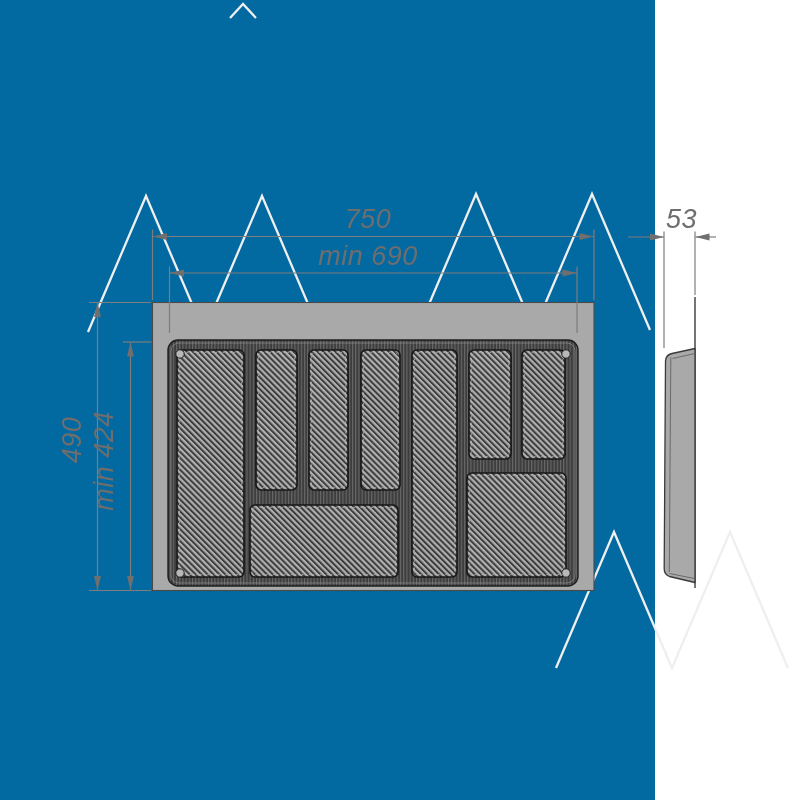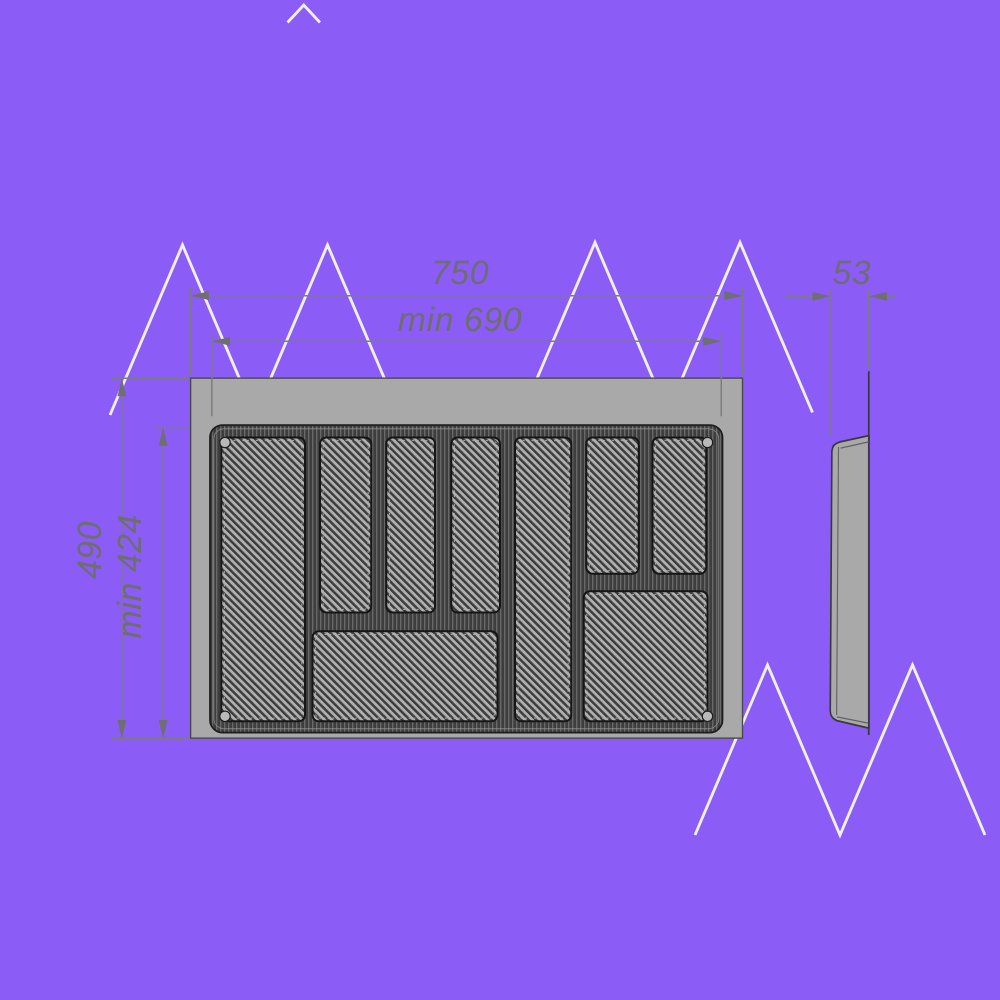--- a/index.html
+++ b/index.html
@@ -6,23 +6,23 @@
     margin: 0;
     padding: 0;
     background: #ffffff;
     width: 800px;
     height: 800px;
     overflow: hidden;
     font-family: "Liberation Sans", sans-serif;
   }
   .stage {
     position: relative;
-    width: 800px;
+    width: 655px;
     height: 800px;
-    background: #8b5cf6;
+    background: #0369a1;
   }
   svg { display: block; }
   .dim-text {
     font-family: "Liberation Sans", sans-serif;
     font-style: italic;
     font-size: 27px;
     fill: #6e6e6e;
     letter-spacing: 0.5px;
   }
 </style>

